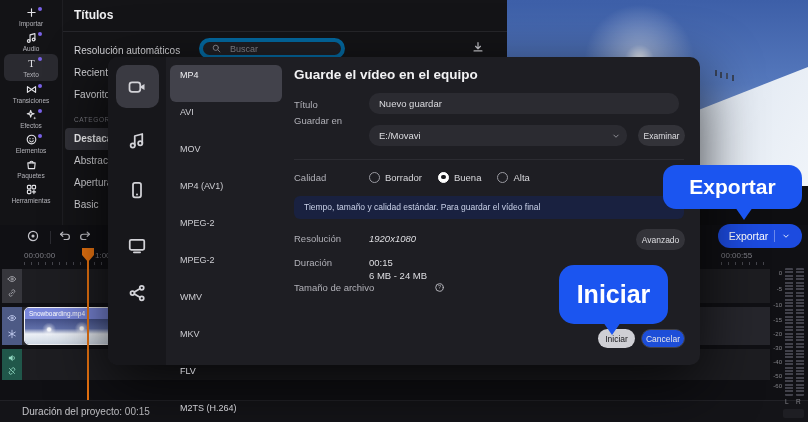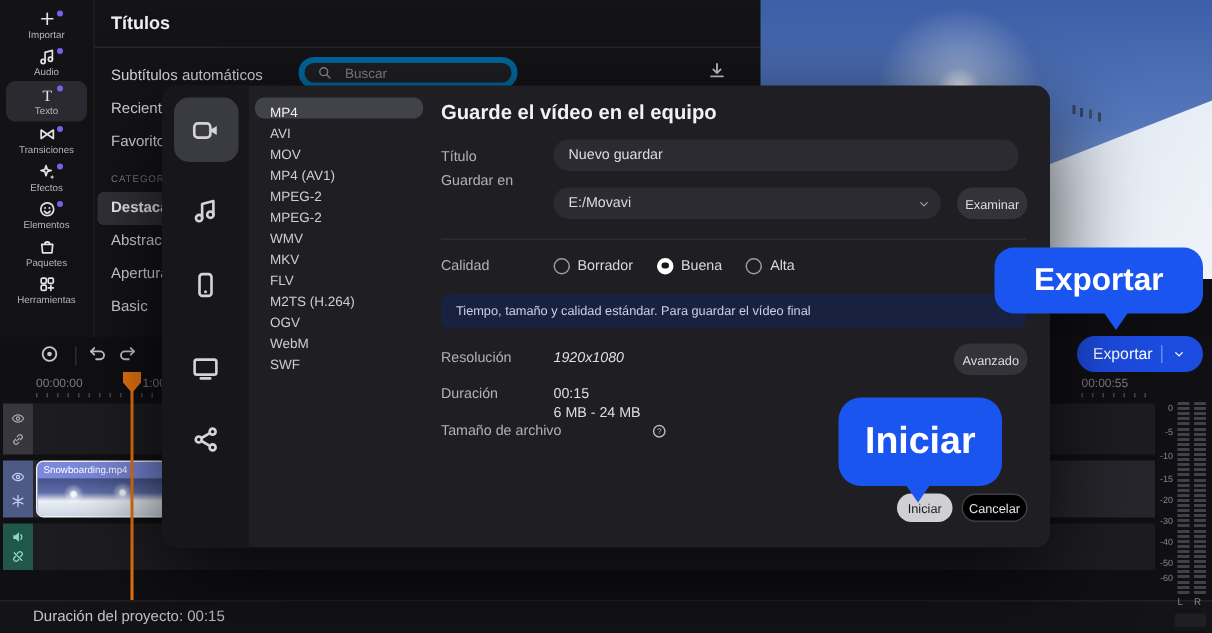--- a/index.html
+++ b/index.html
@@ -97,21 +97,21 @@
   #export-btn .exp-chev svg{width:100%;height:100%;}
 
   
   #dialog{position:absolute;left:108px;top:57px;width:592px;height:308px;background:#1e1e23;border-radius:10px;
           box-shadow:0 18px 60px rgba(0,0,0,.75);z-index:50;}
   #dlg-rail{position:absolute;left:0;top:0;width:58px;height:308px;background:#17171b;border-radius:10px 0 0 10px;}
   .rail-icon{position:absolute;left:19px;width:20px;height:20px;color:#d3d3d8;line-height:0;}
   .rail-icon svg{width:100%;height:100%;}
   .rail-active{position:absolute;left:8px;top:8px;width:43px;height:43px;background:#3a3a42;border-radius:10px;}
   #format-list{position:absolute;left:58px;top:8px;width:120px;}
-  .fmt-row{height:14px;line-height:21.7px;padding-left:14px;font-size:9px;color:#cdcdd2;white-space:nowrap;}
+  .fmt-row{height:37px;line-height:21.7px;padding-left:14px;font-size:9px;color:#cdcdd2;white-space:nowrap;}
   .fmt-row.sel{background:#42424b;border-radius:6px;margin:0 4px;padding-left:10px;color:#f0f0f3;}
   #dlg-content{position:absolute;left:186px;top:0;width:392px;height:308px;}
   .dlg-title{position:absolute;left:0;top:10px;font-size:13.5px;font-weight:bold;color:#f2f2f4;}
   .dlabel{position:absolute;font-size:9.5px;color:#b1b1b8;white-space:nowrap;}
   .dvalue{position:absolute;font-size:9.5px;color:#dfdfe3;white-space:nowrap;}
   .dinput{position:absolute;height:21px;background:#2b2b31;border-radius:10px;font-size:9.5px;color:#dcdce0;
           line-height:21px;padding-left:10px;box-sizing:border-box;}
   .dselect-chev{position:absolute;width:10px;height:10px;color:#9a9aa1;line-height:0;}
   .dselect-chev svg{width:100%;height:100%;}
   .dbtn{position:absolute;height:21px;border-radius:11px;background:#333339;color:#dedee2;font-size:8.5px;
@@ -123,21 +123,21 @@
          display:flex;align-items:center;justify-content:center;flex:none;}
   .radio.on{border-color:#fff;background:#fff;}
   .radio-dot{width:4.5px;height:4.5px;border-radius:50%;background:#17171a;}
   .radio-text{font-size:9.5px;color:#d8d8dc;}
   .dbanner{position:absolute;left:0;top:139px;width:390px;height:23px;background:var(--navy);border-radius:6px;
            font-size:8.5px;color:#c9d1e8;line-height:23px;padding-left:10px;box-sizing:border-box;white-space:nowrap;overflow:hidden;}
   .help-icon{position:absolute;width:11px;height:11px;color:#b7b7bd;line-height:0;}
   .help-icon svg{width:100%;height:100%;}
   .btn-primary{position:absolute;height:19px;border-radius:10px;background:#cfcfd4;color:#1a1a1d;font-size:8.5px;
                display:flex;align-items:center;justify-content:center;}
-  .btn-secondary{position:absolute;height:19px;border-radius:10px;background:#000000;border:1px solid #3f3f45;
+  .btn-secondary{position:absolute;height:19px;border-radius:10px;background:#1d4ed8;border:1px solid #3f3f45;
                  color:#e6e6ea;font-size:8.5px;display:flex;align-items:center;justify-content:center;box-sizing:border-box;}
 
   
   .callout{position:absolute;background:var(--blue);color:#fff;font-weight:bold;border-radius:13px;
            display:flex;align-items:center;justify-content:center;z-index:60;}
   .callout .tail{position:absolute;bottom:-11px;width:0;height:0;border-left:9px solid transparent;
            border-right:9px solid transparent;border-top:13px solid var(--blue);}
   #callout-exportar{left:663px;top:165px;width:139px;height:44px;font-size:21px;}
   #callout-exportar .tail{left:72px;}
   #callout-iniciar{left:559px;top:265px;width:109px;height:59px;font-size:25px;border-radius:15px;}
@@ -212,21 +212,21 @@
             <path d="M11 9v4M9 11h4"></path>
           </svg></span>
         <div class="side-label">Herramientas</div>
       </div>
     </div>
 
   <div id="titles-panel">
     <div class="tp-header">Títulos</div>
     <div class="tp-divider"></div>
     <div id="tp-list">
-        <div class="tp-item">Subtítulos automáticos</div>
+        <div class="tp-item">Resolución automáticos</div>
         <div class="tp-item">Reciente</div>
         <div class="tp-item">Favoritos</div>
         <div class="tp-cats-label">CATEGORÍAS</div>
         <div class="tp-cat active">Destacado</div>
         <div class="tp-cat">Abstracto</div>
         <div class="tp-cat">Apertura</div>
         <div class="tp-cat">Basic</div>
       </div>
     <div class="search-pill">
       <span class="s-icon"><svg viewBox="0 0 16 16" fill="none" stroke="currentColor" stroke-width="1.4" stroke-linecap="round" stroke-linejoin="round">

